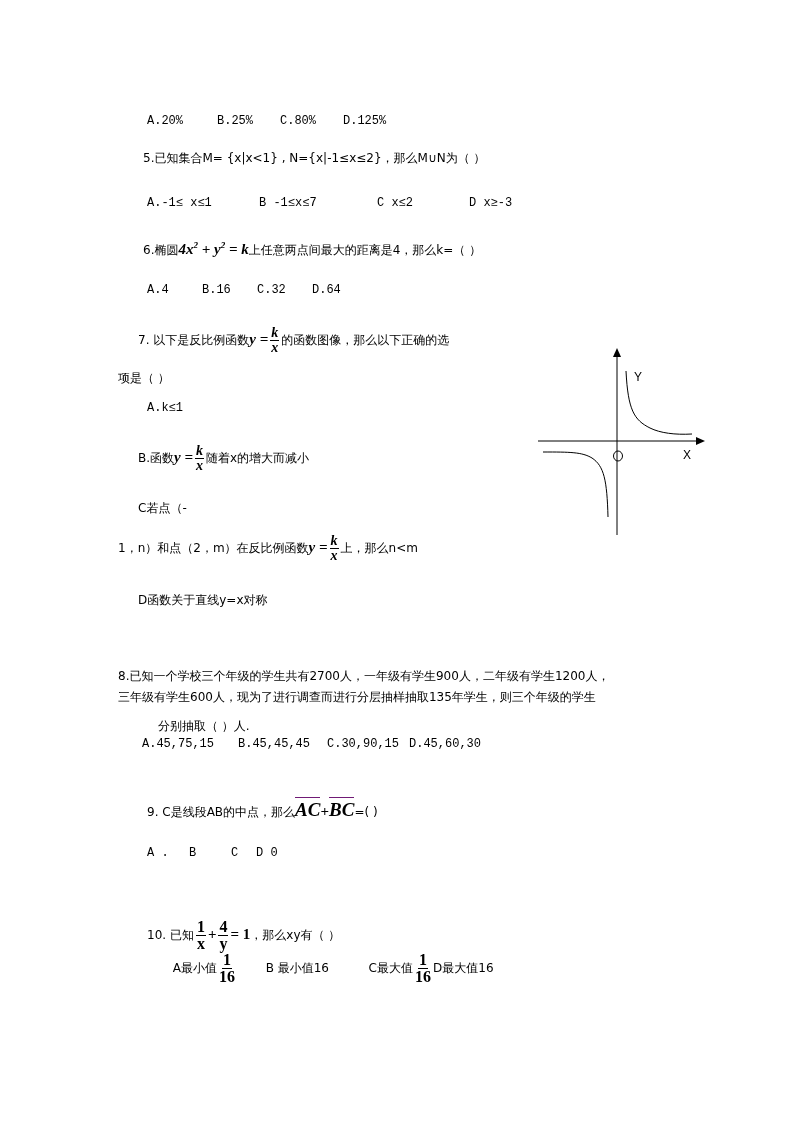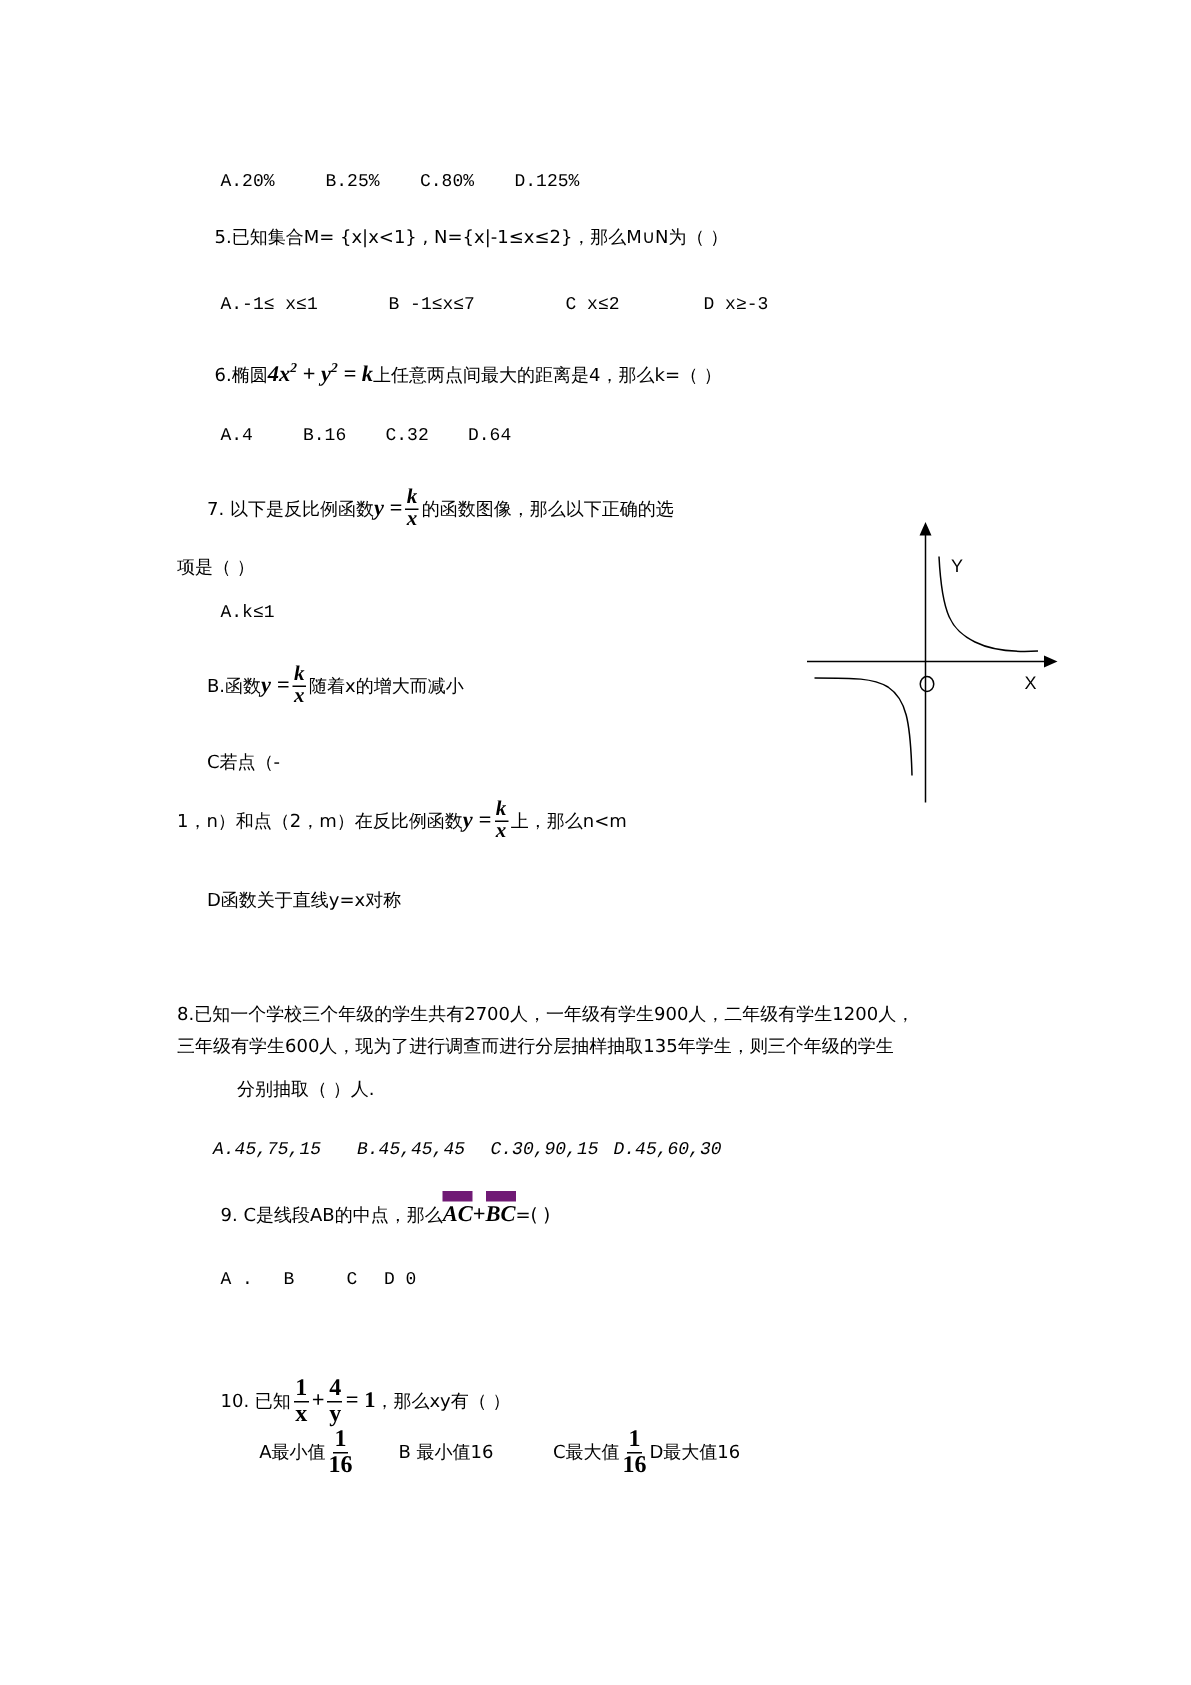--- a/index.html
+++ b/index.html
@@ -10,21 +10,21 @@
   }
   .ln { position: absolute; white-space: nowrap; line-height: 16px; }
   .mono { font-family: "Liberation Mono", "DejaVu Sans Mono", monospace; font-size: 12px; }
   .opt { display: inline-block; }
   .math { font-family: "Liberation Serif", "DejaVu Serif", serif; font-weight: bold; font-style: italic; font-size: 15px; margin-top: 36px; }
   .mathn { font-family: "Liberation Serif", "DejaVu Serif", serif; font-weight: bold; font-size: 15px; }
   .frac { display: inline-flex; flex-direction: column; align-items: center; vertical-align: middle; margin: 0 2px; line-height: 1; }
   .frac .num { font-family: "Liberation Serif", serif; font-weight: bold; font-style: italic; font-size: 14px; padding: 0 1px; border-bottom: 1px solid #000; }
   .frac .den { font-family: "Liberation Serif", serif; font-weight: bold; font-style: italic; font-size: 14px; }
   .frac.up .num, .frac.up .den { font-style: normal; font-size: 16px; }
-  .vec { font-family: "Liberation Serif", serif; font-weight: bold; font-style: italic; font-size: 15px; border-top: 7px solid #701a75; padding-top: 1px; }
+  .vec { font-family: "Liberation Serif", serif; font-weight: bold; font-style: italic; font-size: 19px; border-top: 1px solid #701a75; padding-top: 1px; }
   sup { font-size: 9px; }
   .graph { position: absolute; left: 530px; left: 530px; top: 340px; width: 180px; height: 200px; }
 </style>
 </head>
 <body>
 
 <div class="ln mono" style="left:147px; top:113px;">
   <span class="opt" style="width:70px">A.20%</span><span class="opt" style="width:63px">B.25%</span><span class="opt" style="width:63px">C.80%</span><span class="opt">D.125%</span>
 </div>
 
@@ -78,21 +78,21 @@
 
     <ellipse cx="88" cy="116" rx="4.5" ry="5" fill="none" stroke="#000" stroke-width="1"></ellipse>
   </svg>
   <span style="position:absolute; left:104px; top:30px; font-size:12px; font-family:'Liberation Sans',sans-serif;">Y</span>
   <span style="position:absolute; left:153px; top:108px; font-size:12px; font-family:'Liberation Sans',sans-serif;">X</span>
 </div>
 
 <div class="ln" style="left:118px; top:668px;">8.已知一个学校三个年级的学生共有2700人，一年级有学生900人，二年级有学生1200人，</div>
 <div class="ln" style="left:118px; top:689px;">三年级有学生600人，现为了进行调查而进行分层抽样抽取135年学生，则三个年级的学生</div>
 <div class="ln" style="left:118px; top:718px;margin-left:40px;">分别抽取（      ）人.</div>
-<div class="ln mono" style="left:142px; top:758px;font-style:italic;">
+<div class="ln mono" style="left:142px; top:736px;">
   <span class="opt" style="width:96px">A.45,75,15</span><span class="opt" style="width:89px">B.45,45,45</span><span class="opt" style="width:82px">C.30,90,15</span><span class="opt">D.45,60,30</span>
 </div>
 
 <div class="ln" style="left:147px; top:800px; line-height:20px;">
   <span>9. C是线段AB的中点，那么</span><span class="vec">AC</span><span class="mathn">+</span><span class="vec">BC</span><span>=(      )</span>
 </div>
 <div class="ln mono" style="left:147px; top:845px;">
   <span class="opt" style="width:42px">A .</span><span class="opt" style="width:42px">B</span><span class="opt" style="width:25px">C</span><span class="opt">D  0</span>
 </div>
 

